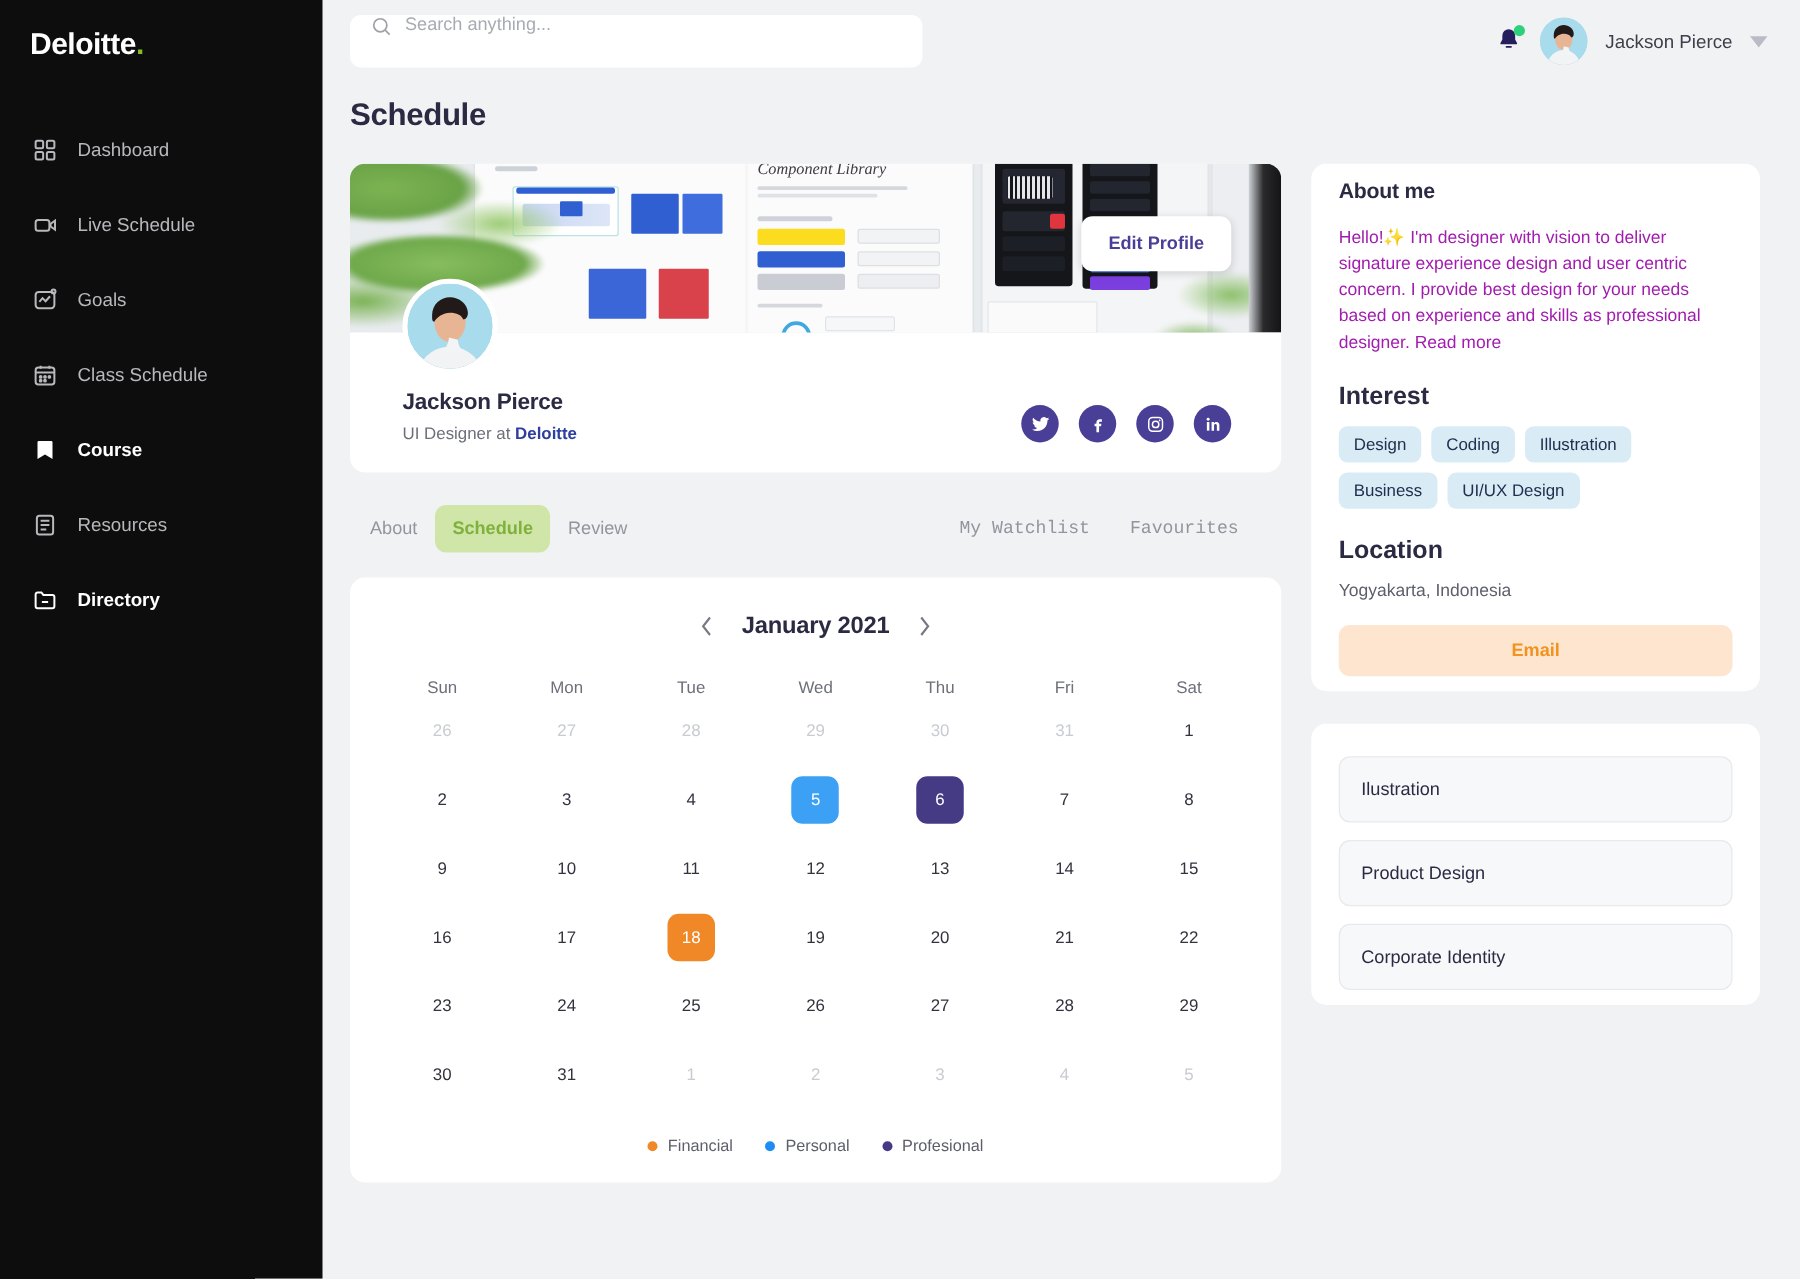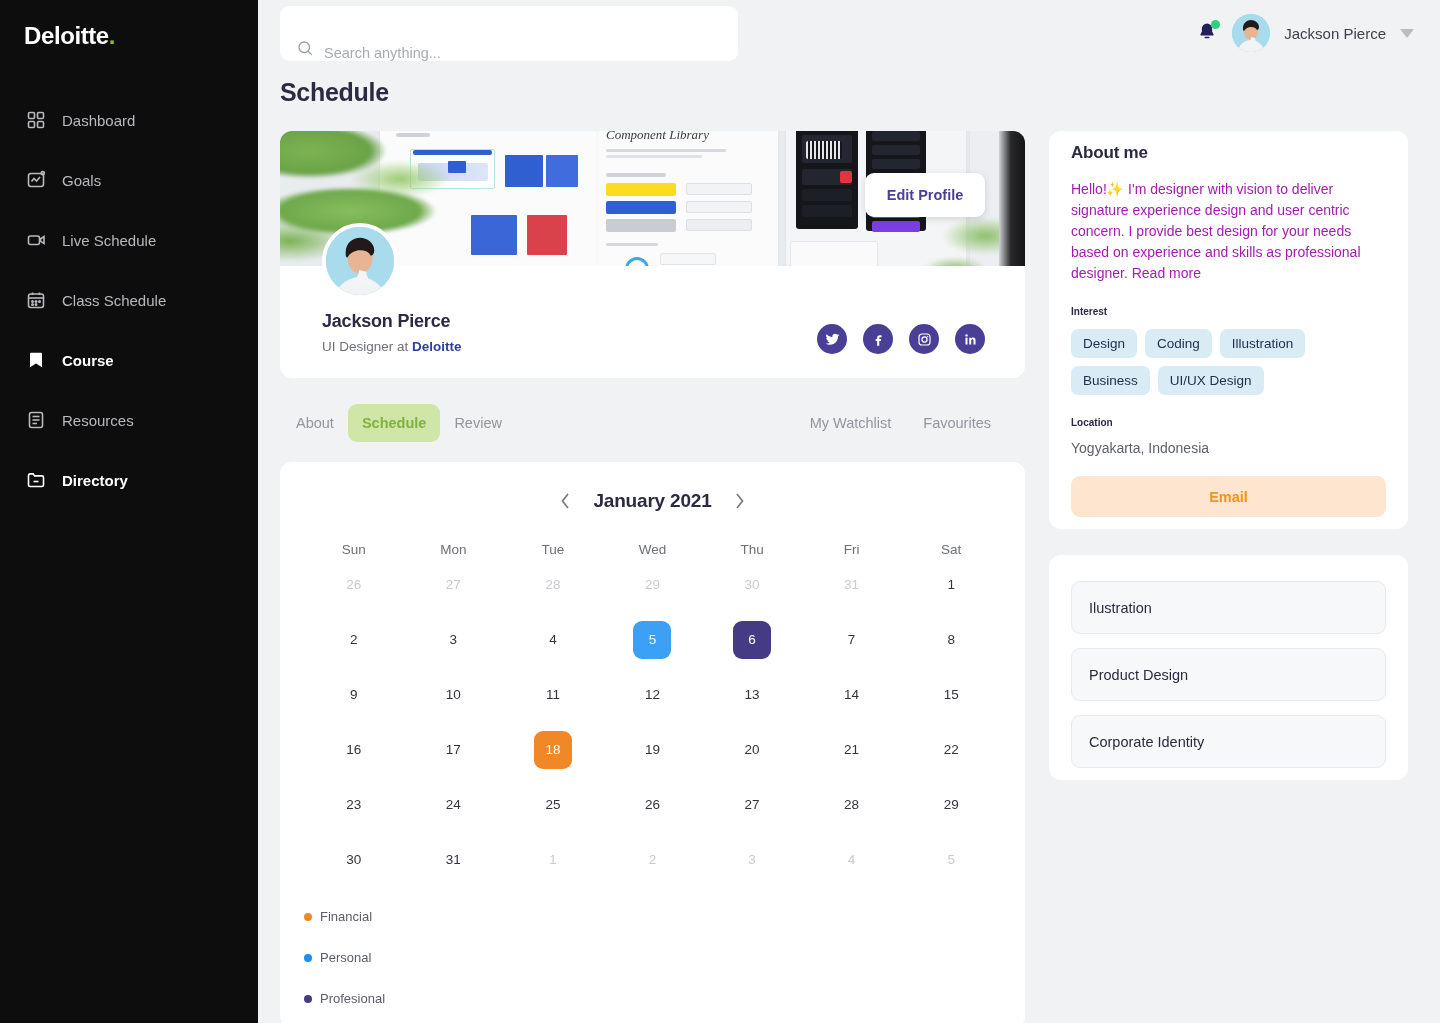--- a/index.html
+++ b/index.html
@@ -33,22 +33,22 @@
   .nav-item .ico svg { display: block; width: 20px; height: 20px; stroke: currentColor; fill: none; stroke-width: 1.6; }
 
   
   .main { flex: 1; height: 1023px; position: relative; overflow: hidden; }
 
   .topbar {
     height: 66px; display: flex; align-items: center;
     padding: 0 26px 0 22px; gap: 14px;
   }
   .search {
-    width: 458px; height: 55px; background: #fff; border-radius: 9px;
-    display: flex; align-items: flex-end; gap: 10px; padding: 0 16px;
+    width: 458px; height: 42px; background: #fff; border-radius: 9px;
+    display: flex; align-items: flex-start; gap: 10px; padding: 0 16px;
   }
   .search svg { width: 18px; height: 18px; stroke: #9ea0a8; fill: none; stroke-width: 1.8; flex:0 0 18px;}
   .search input {
     border: none; outline: none; font-size: 14.5px; color: #3a3c46;
     font-family: "Liberation Sans", sans-serif; width: 100%; background: transparent;
   }
   .search input::placeholder { color: #a9abb3; }
   .topbar-right { margin-left: auto; display: flex; align-items: center; gap: 14px; }
   .bell { position: relative; width: 22px; height: 24px; cursor: pointer; }
   .bell svg { width: 22px; height: 22px; fill: #241f5c; }
@@ -127,50 +127,50 @@
   .soc svg { width: 15px; height: 15px; fill: #fff; }
 
   
   .tabs { display: flex; align-items: center; margin: 26px 0 20px 0; padding-left: 2px; justify-content: center; }
   .tab {
     font-size: 14.5px; color: #93959e; padding: 11px 14px;
     border-radius: 9px; cursor: pointer;
   }
   .tab.active { background: #cfe6a8; color: #7fb13c; font-weight: 700; }
   .tabs-right { margin-left: auto; display: flex; gap: 32px; padding-right: 34px; }
-  .tabs-right .tab { padding: 11px 0; }
+  .tabs-right .tab { padding: 11px 0; font-family: Liberation Mono, monospace; }
 
   
   .cal-card { background: #fff; border-radius: 12px; padding: 28px 24px 22px 24px; }
   .cal-head { display: flex; align-items: center; justify-content: center; gap: 22px; }
   .cal-head .m { font-size: 19px; font-weight: 700; color: #2b2a43; letter-spacing: -0.2px; }
   .chev { width: 11px; height: 18px; cursor: pointer; }
   .chev svg { width: 11px; height: 18px; stroke: #767884; stroke-width: 1.7; fill: none; }
   .cal-grid { display: grid; grid-template-columns: repeat(7, 1fr); margin-top: 30px; }
   .dow { text-align: center; font-size: 13.5px; color: #6d6f7a; padding-bottom: 0px; }
   .cell { height: 55px; display: flex; align-items: center; justify-content: center; }
   .day {
     width: 38px; height: 38px; border-radius: 9px;
     display: flex; align-items: center; justify-content: center;
     font-size: 13.5px; color: #33333f; cursor: pointer;
   }
   .day.muted { color: #c9cbd2; }
   .day.blue { background: #3ca1f5; color: #fff; }
   .day.purple { background: #453b84; color: #fff; }
   .day.orange { background: #f08828; color: #fff; }
-  .legend { display: flex; justify-content: center; gap: 26px; margin-top: 22px; flex-direction: column; }
+  .legend { display: flex; justify-content: center; gap: 26px; margin-top: 22px; }
   .lg { display: flex; align-items: center; gap: 8px; font-size: 13px; color: #5c5e69; }
   .lg .d { width: 8px; height: 8px; border-radius: 50%; }
 
   
   .card { background: #fff; border-radius: 12px; padding: 12px 22px; }
   .card + .card { margin-top: 26px; }
   .card h3 { font-size: 17px; font-weight: 700; color: #2b2a43; letter-spacing: -0.2px; }
   .about-text { font-size: 14px; line-height: 21px; color: #a21caf; margin-top: 16px; }
-  .sub { font-size: 10px; font-weight: 700; color: #2b2a43; margin-top: 22px; }
+  .sub { font-size: 20px; font-weight: 700; color: #2b2a43; margin-top: 22px; }
   .tags { display: flex; flex-wrap: wrap; gap: 8px; margin-top: 12px; }
   .tag {
     background: #d9ecf6; color: #21304f; font-size: 13.5px;
     padding: 7px 12px; border-radius: 7px; cursor: pointer;
   }
   .loc-text { font-size: 14px; color: #5d5f6b; margin-top: 12px; }
   .email-btn {
     margin-top: 20px; width: 100%; height: 41px; border: none; cursor: pointer;
     background: #fde5cf; color: #f2921f; font-weight: 700; font-size: 14.5px;
     border-radius: 9px; font-family: "Liberation Sans", sans-serif;
@@ -198,35 +198,35 @@
               <rect x="11.5" y="2.5" width="6" height="6" rx="1.2"></rect>
               <rect x="2.5" y="11.5" width="6" height="6" rx="1.2"></rect>
               <rect x="11.5" y="11.5" width="6" height="6" rx="1.2"></rect>
             </svg>
           </span>
           <span>Dashboard</span>
         </div>
         <div class="nav-item">
           <span class="ico">
             <svg viewBox="0 0 20 20">
+              <rect x="2.5" y="6" width="11" height="8.5" rx="2"></rect>
+              <path d="M14.5 9l3.5-2.4v7L14.5 11.2z"></path>
+            </svg>
+          </span>
+          <span>Live Schedule</span>
+        </div>
+        <div class="nav-item">
+          <span class="ico">
+            <svg viewBox="0 0 20 20">
               <rect x="2.5" y="3.5" width="15" height="13" rx="2.5"></rect>
               <polyline points="5.5,11.5 8,8.5 10.5,11 14,7"></polyline>
               <circle cx="16.8" cy="3.2" r="1.6"></circle>
             </svg>
           </span>
           <span>Goals</span>
-        </div>
-        <div class="nav-item">
-          <span class="ico">
-            <svg viewBox="0 0 20 20">
-              <rect x="2.5" y="6" width="11" height="8.5" rx="2"></rect>
-              <path d="M14.5 9l3.5-2.4v7L14.5 11.2z"></path>
-            </svg>
-          </span>
-          <span>Live Schedule</span>
         </div>
         <div class="nav-item">
           <span class="ico">
             <svg viewBox="0 0 20 20">
               <rect x="2.5" y="4" width="15" height="13.5" rx="2.2"></rect>
               <line x1="2.5" y1="8" x2="17.5" y2="8"></line>
               <line x1="6.5" y1="2.5" x2="6.5" y2="5"></line>
               <line x1="13.5" y1="2.5" x2="13.5" y2="5"></line>
               <circle cx="6.5" cy="11.5" r="0.7" fill="currentColor"></circle>
               <circle cx="10" cy="11.5" r="0.7" fill="currentColor"></circle>

